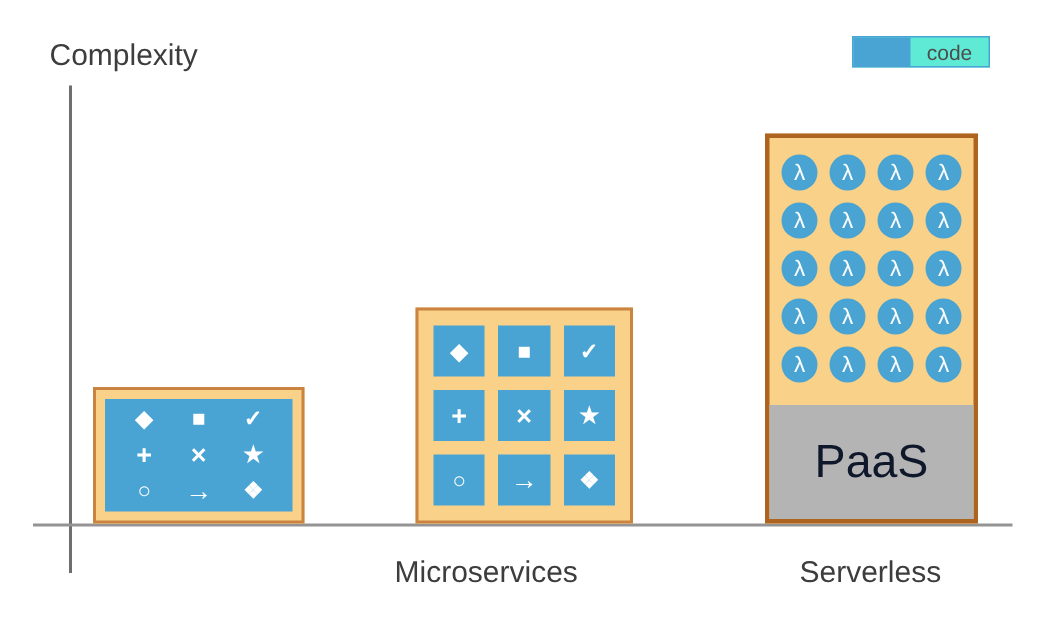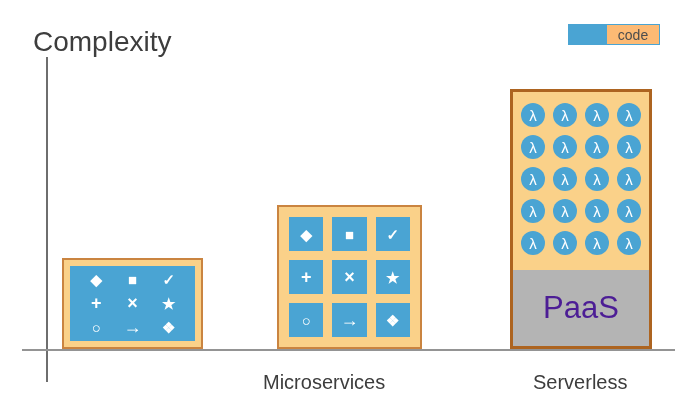--- a/index.html
+++ b/index.html
@@ -12,21 +12,21 @@
     width: 700px;
     height: 412px;
     background: #ffffff;
     overflow: hidden;
   }
 
   
   .y-title {
     position: absolute;
     left: 33px; top: 26px;
-    font-size: 28px;
+    font-size: 20px;
     color: #3d3d3d;
     white-space: nowrap;
   }
   .y-axis {
     position: absolute;
     left: 46px; top: 57px;
     width: 2px; height: 325px;
     background: #6e6e6e;
   }
   .x-axis {
@@ -36,21 +36,21 @@
     background: #949494;
   }
 
   
   .legend-box {
     position: absolute;
     left: 568px;
     width: 92px; height: 21px;
     display: flex;
     box-sizing: border-box;
-    background: #fdba74;
+    background: #5eead4;
   }
   .legend-code   { top: 24px; border: 1px solid #4aa4d3; }
   .legend-wiring { top: 57px; border: 1px solid #f4c163; }
   .legend-swatch { width: 38px; height: 100%; }
   .legend-swatch-code   { background: #4aa4d3; }
   .legend-swatch-wiring { background: #fad189; }
   .legend-text {
     flex: 1;
     display: flex; align-items: center; justify-content: center;
     font-size: 14px; color: #4d4d4d;
@@ -136,21 +136,21 @@
     color: #ffffff;
     font-size: 15px;
     line-height: 1;
   }
   .paas {
     position: absolute;
     left: 0; right: 0; bottom: 0;
     height: 76px;
     background: #b4b4b4;
     display: flex; align-items: center; justify-content: center;
-    color: #4c1d95;
+    color: #0f172a;
     font-size: 31px;
   }
 
   .lbl-monolith { left: 85px; }
   .lbl-micro    { left: 263px; }
   .lbl-serverless { left: 533px; }
 </style>
 </head>
 <body>
 

